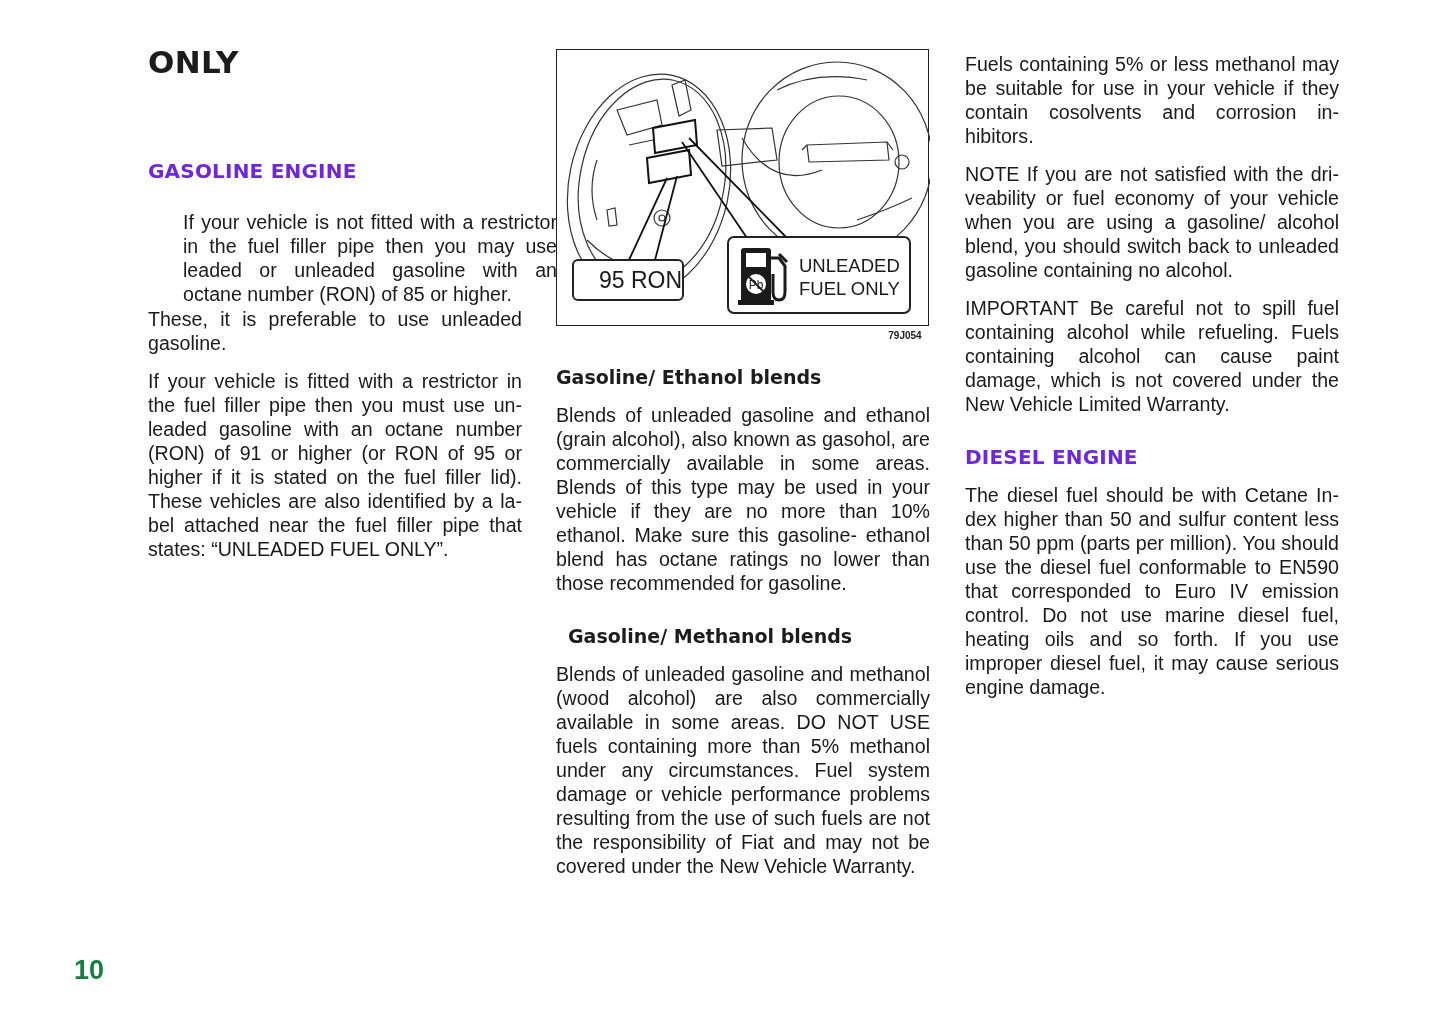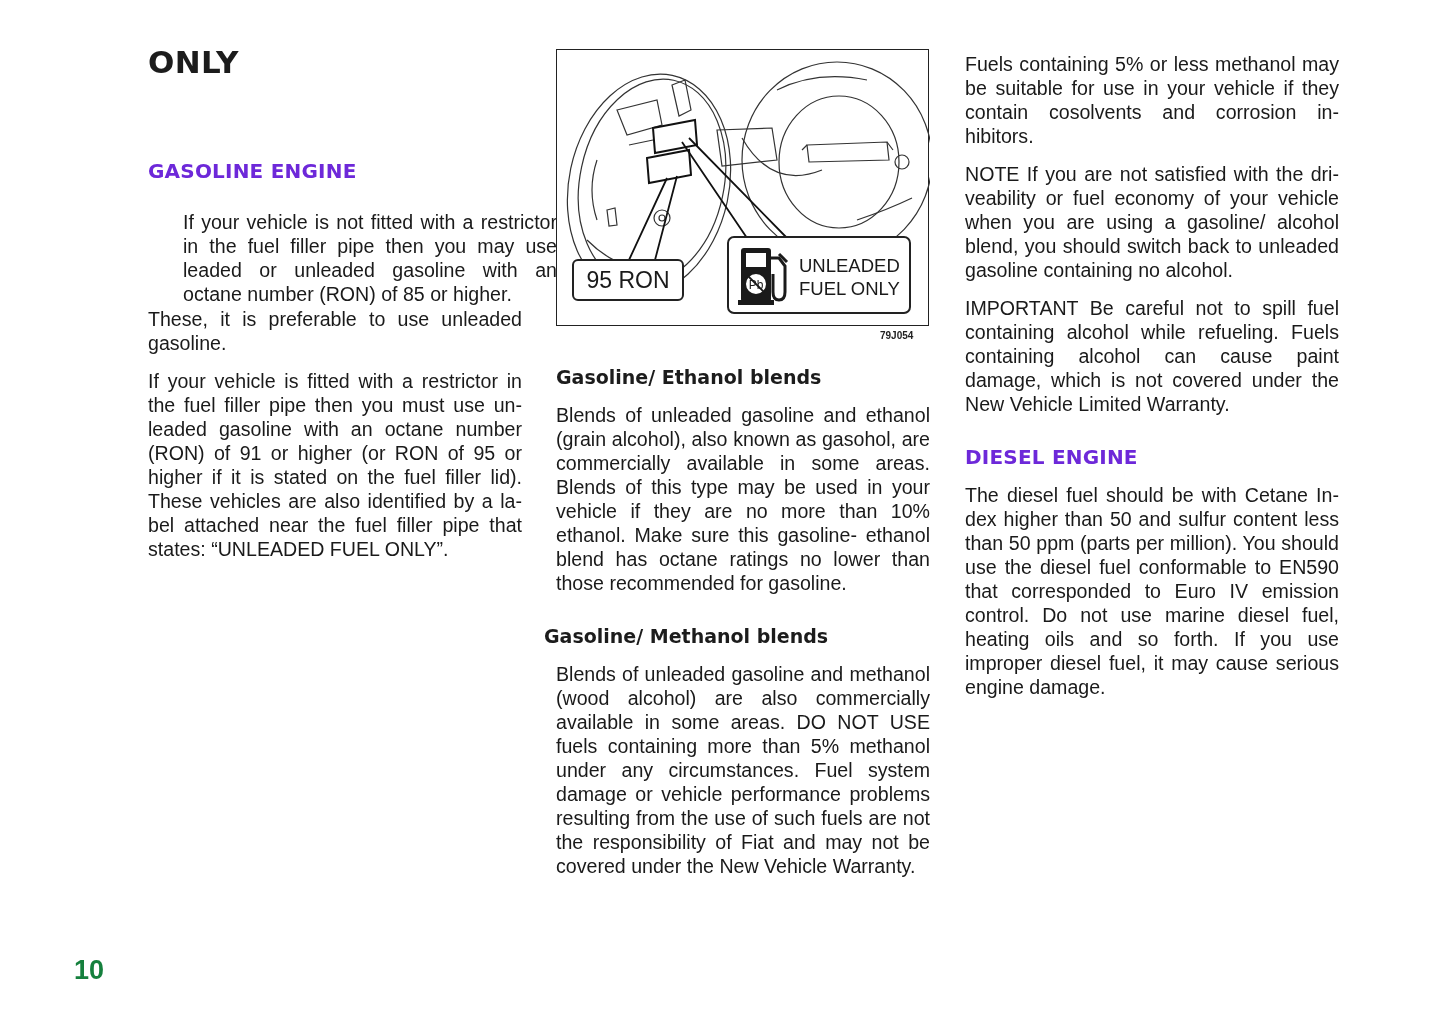--- a/index.html
+++ b/index.html
@@ -29,28 +29,28 @@
     text-align: justify; margin: 0; hyphens: manual;
   }
   .abs { position: absolute; }
 
   .figure {
     position: absolute; left: 556px; top: 49px; width: 373px; height: 277px;
     border: 1.5px solid #222; box-sizing: border-box; background: #fff;
   }
   .figure svg { position: absolute; left: 0; top: 0; }
   .fig-code {
-    position: absolute; left: 880px; top: 330px; width: 50px; text-align: left;
+    position: absolute; left: 880px; top: 330px; width: 50px; text-align: center;
     font-family: "Liberation Sans", sans-serif; font-weight: bold; font-size: 10px; color: #222;
   }
   .ron-label {
     position: absolute; left: 572px; top: 259px; width: 112px; height: 42px;
     border: 2px solid #222; border-radius: 6px; box-sizing: border-box; background: #fff;
     font-family: "Liberation Sans", sans-serif; font-size: 23px; line-height: 38px;
-    text-align: center; color: #1a1a1a;
+    text-align: right; color: #1a1a1a;
   }
   .unleaded-label {
     position: absolute; left: 727px; top: 236px; width: 184px; height: 78px;
     border: 2px solid #222; border-radius: 7px; box-sizing: border-box; background: #fff;
   }
   .unleaded-text {
     position: absolute; left: 70px; top: 16px;
     font-family: "Liberation Sans", sans-serif; font-size: 18.5px; line-height: 23px; color: #1a1a1a;
   }
   .pump-icon { position: absolute; left: 8px; top: 6px; }
@@ -126,21 +126,21 @@
   <div class="unleaded-text">
     <span>UNLEADED</span><br>
     <span>FUEL ONLY</span>
   </div>
 </div>
 
 <div class="fig-code">79J054</div>
 
 <h3 class="sub-heading abs" style="left:556px; top:365px;">Gasoline/ Ethanol blends</h3>
 <p class="para abs" style="left:556px; top:403px; width:374px;">Blends of unleaded gasoline and ethanol (grain alcohol), also known as gasohol, are commercially available in some areas. Blends of this type may be used in your ve­hicle if they are no more than 10% ethanol. Make sure this gasoline- ethanol blend has octane ratings no lower than those recommended for gasoline.</p>
-<h3 class="sub-heading abs" style="left:544px; top:624px;">Gasoline/ Methanol blends</h3>
+<h3 class="sub-heading abs" style="left:568px; top:624px;">Gasoline/ Methanol blends</h3>
 <p class="para abs" style="left:556px; top:662px; width:374px;">Blends of unleaded gasoline and methanol (wood alcohol) are also commercially avail­able in some areas. DO NOT USE fuels containing more than 5% methanol under any circumstances. Fuel system damage or vehicle performance problems resulting from the use of such fuels are not the re­sponsibility of Fiat and may not be covered under the New Vehicle Warranty.</p>
 
 <p class="para abs" style="left:965px; top:52px; width:374px;">Fuels containing 5% or less methanol may be suitable for use in your vehicle if they contain cosolvents and corrosion in­hibitors.</p>
 <p class="para abs" style="left:965px; top:162px; width:374px;">NOTE If you are not satisfied with the dri­veability or fuel economy of your vehicle when you are using a gasoline/ alcohol blend, you should switch back to unlead­ed gasoline containing no alcohol.</p>
 <p class="para abs" style="left:965px; top:296px; width:374px;">IMPORTANT Be careful not to spill fuel containing alcohol while refueling. Fuels containing alcohol can cause paint damage, which is not covered under the New Ve­hicle Limited Warranty.</p>
 <h2 class="section-heading abs" style="left:965px; top:445px;">DIESEL ENGINE</h2>
 <p class="para abs" style="left:965px; top:483px; width:374px;">The diesel fuel should be with Cetane In­dex higher than 50 and sulfur content less than 50 ppm (parts per million). You should use the diesel fuel conformable to EN590 that corresponded to Euro IV emission control. Do not use marine diesel fuel, heating oils and so forth. If you use improper diesel fuel, it may cause se­rious engine damage.</p>
 
 <div class="page-number">10</div>
 

